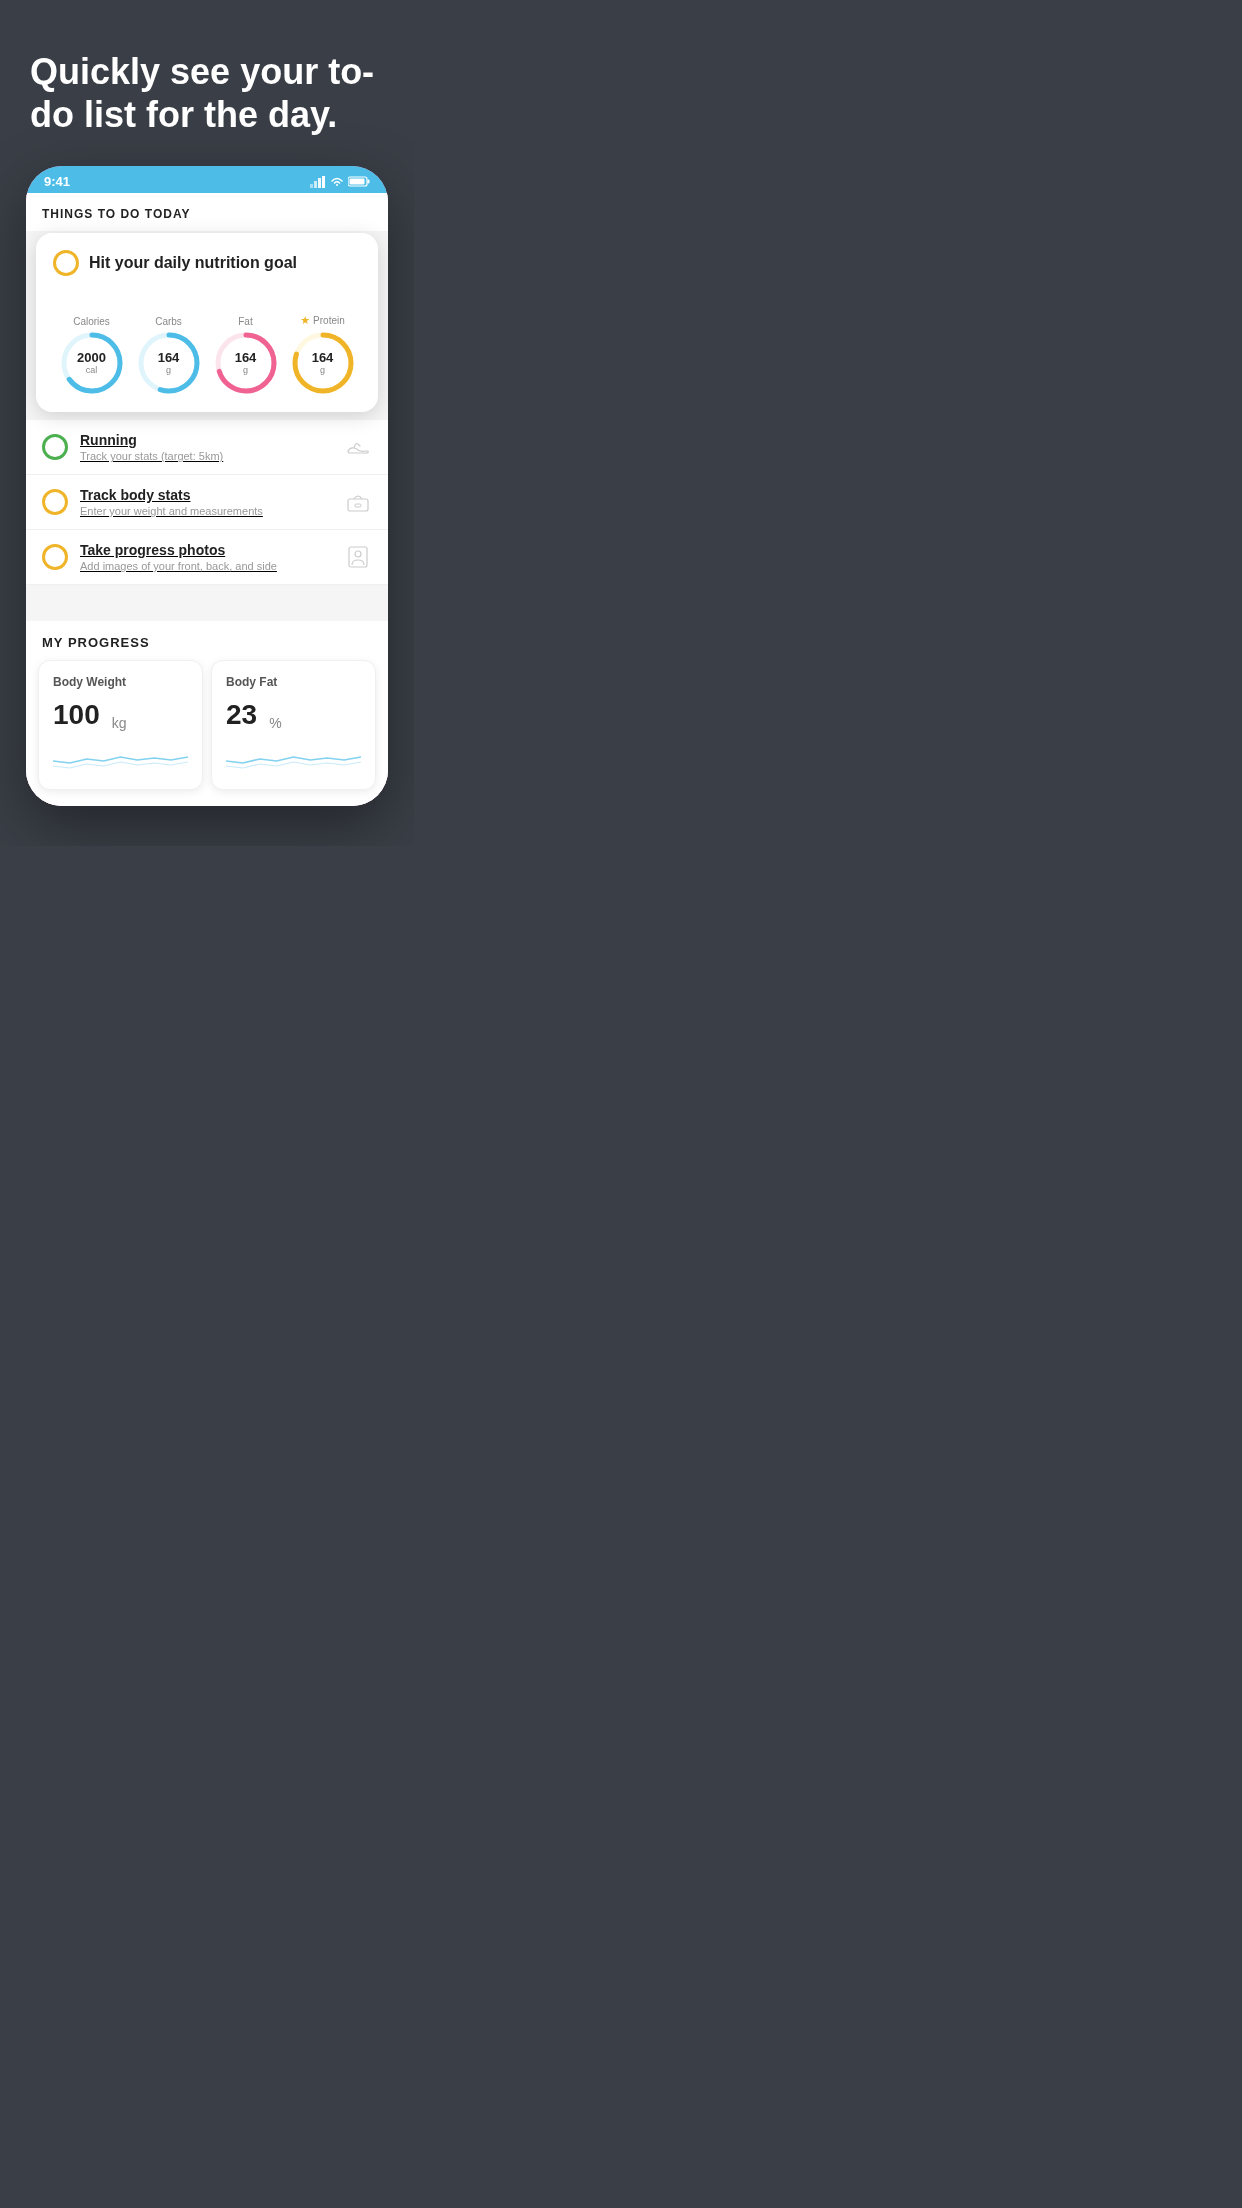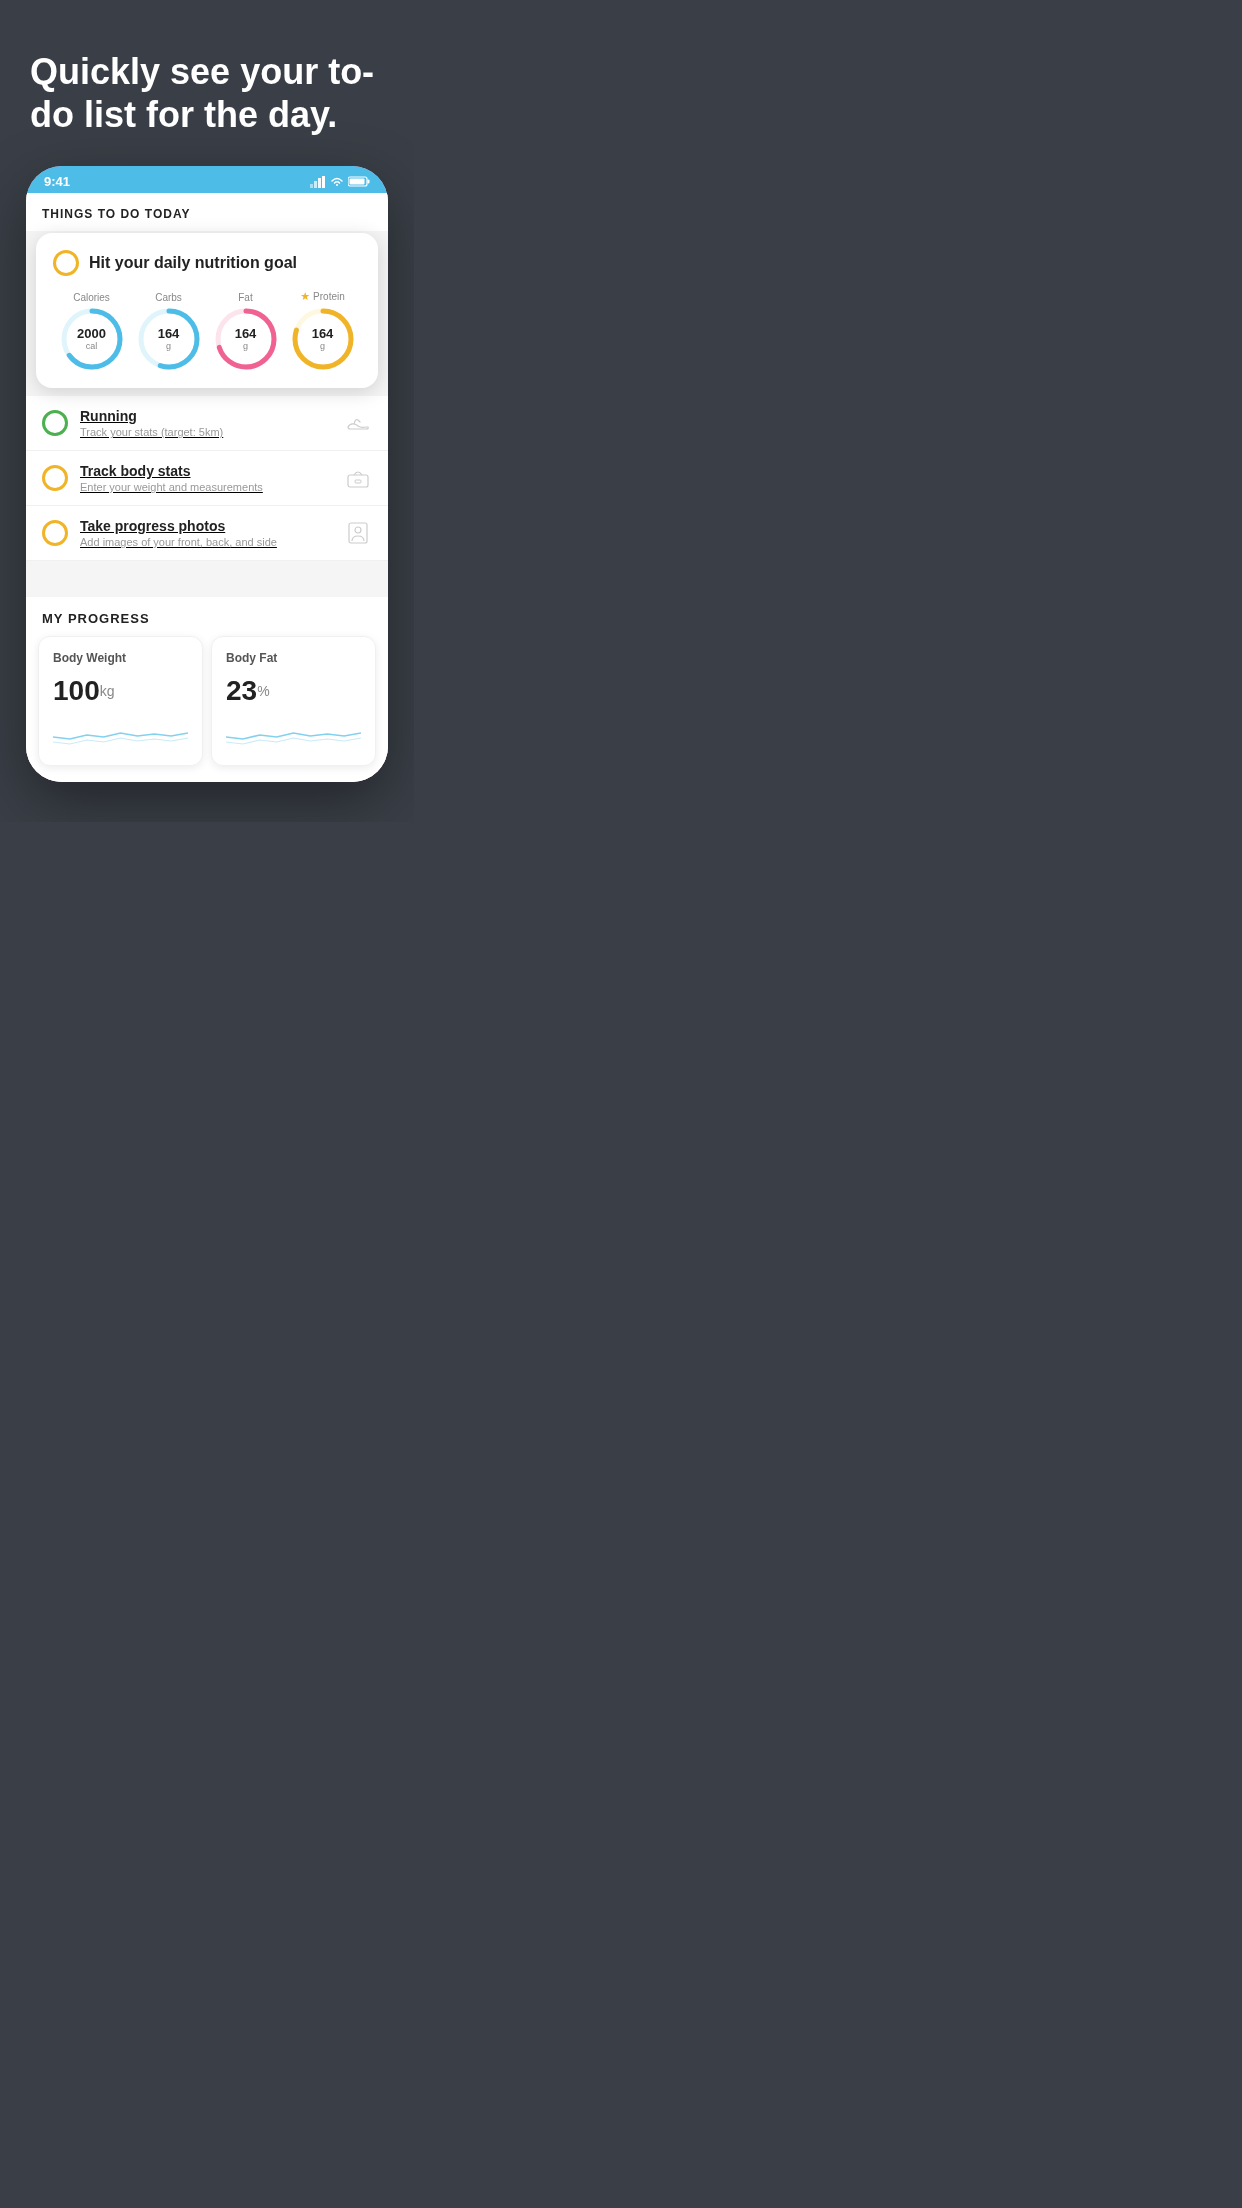--- a/index.html
+++ b/index.html
@@ -138,20 +138,21 @@
     .nutrition-row {
       display: flex;
       justify-content: space-around;
       align-items: flex-end;
     }
     .nutrition-item {
       display: flex;
       flex-direction: column;
       align-items: center;
       gap: 4px;
+      margin-top: 24px;
     }
     .nutrition-label {
       font-size: 10px;
       color: #888;
       display: flex;
       align-items: center;
       gap: 3px;
     }
     .star-icon {
       color: #f0b429;
@@ -243,22 +244,22 @@
       overflow: hidden;
     }
     .progress-card-title {
       font-size: 12px;
       font-weight: 600;
       color: #555;
       margin-bottom: 10px;
     }
     .progress-value-row {
       display: flex;
-      align-items: center;
-      gap: 0;
+      align-items: flex-end;
+      gap: 12px;
       margin-bottom: 10px;
     }
     .progress-value {
       font-size: 28px;
       font-weight: 800;
       color: #222;
     }
     .progress-unit {
       font-size: 14px;
       color: #888;

